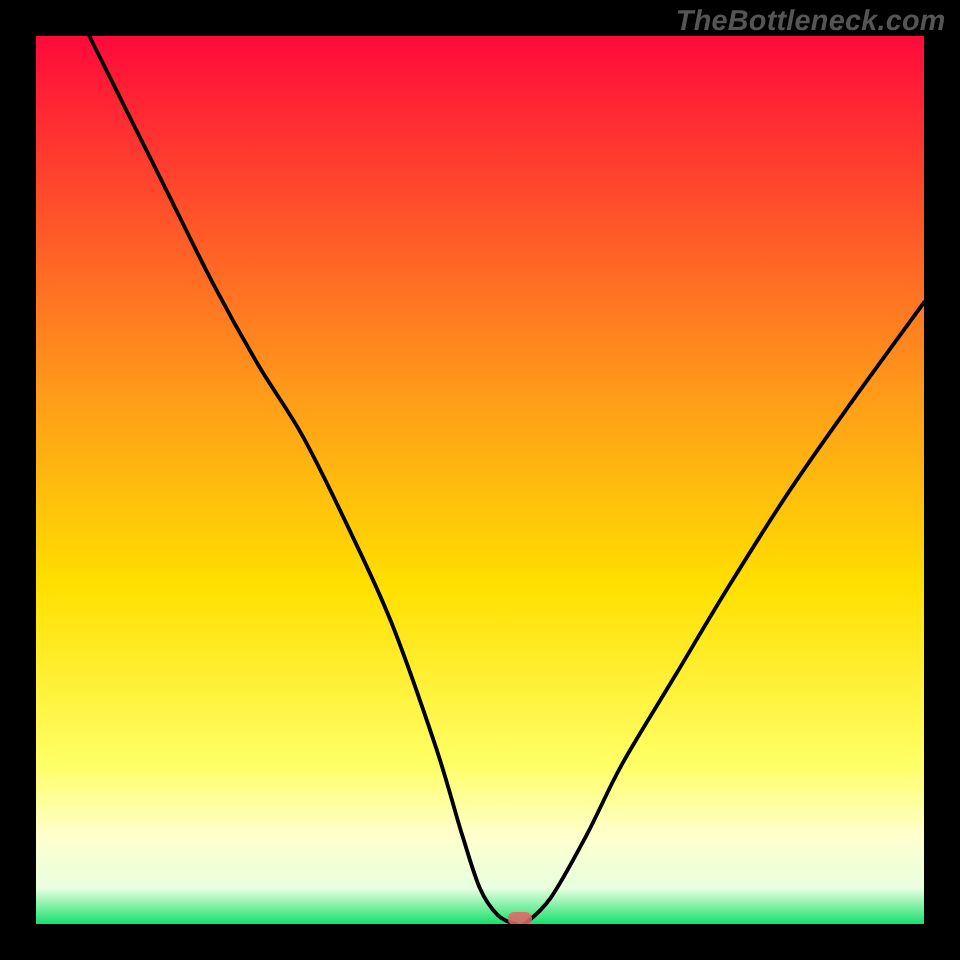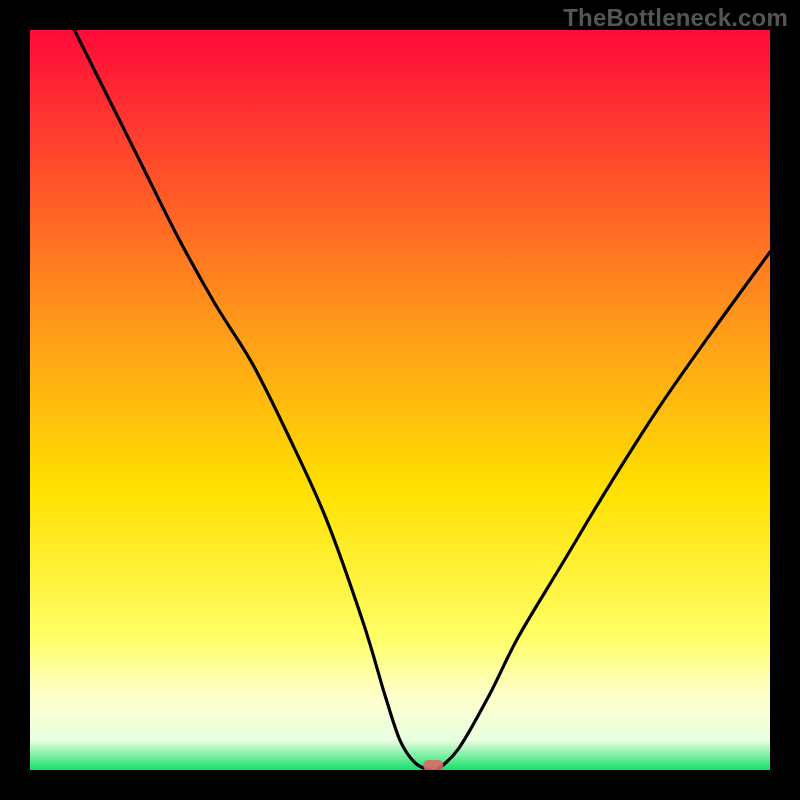--- a/index.html
+++ b/index.html
@@ -9,20 +9,21 @@
     height: 800px;
     background: #000;
     font-family: Arial, Helvetica, sans-serif;
     overflow: hidden;
   }
   .outer {
     position: relative;
     width: 800px;
     height: 684px;
     background: #000;
+    font-style: italic;
   }
   .watermark {
     position: absolute;
     top: 4px;
     right: 12px;
     color: #555;
     font-weight: bold;
     font-size: 24px;
     z-index: 10;
     letter-spacing: 0.2px;

